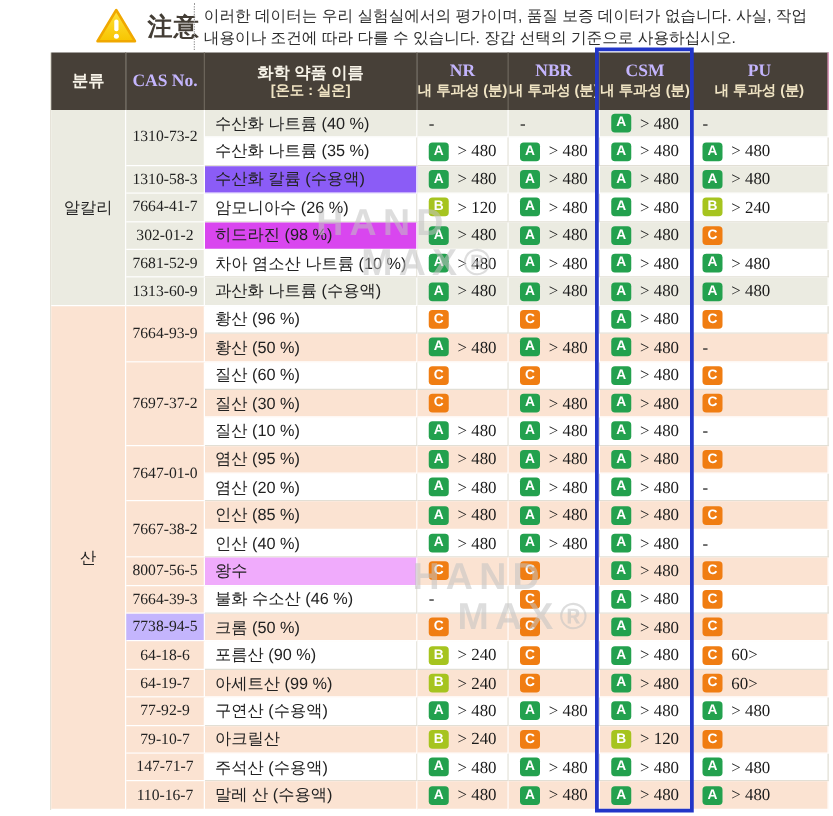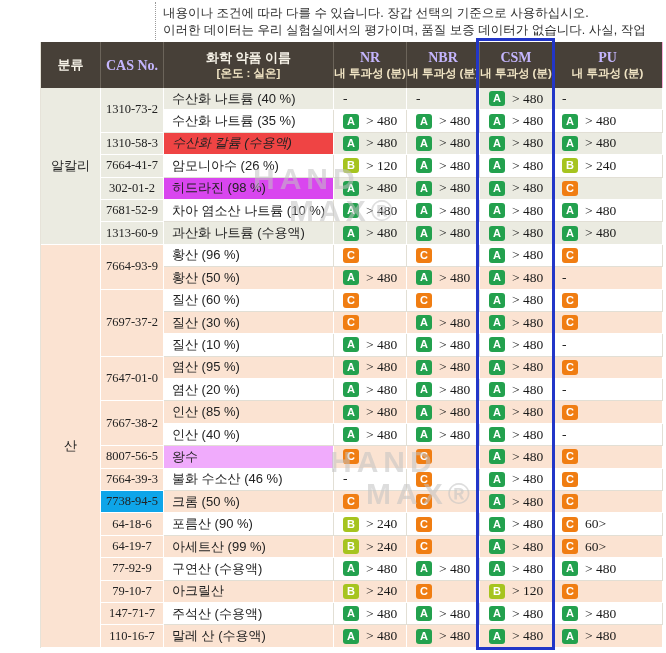--- a/index.html
+++ b/index.html
@@ -52,24 +52,38 @@
   .wm{position:absolute;color:#c3c3c3;opacity:.55;font-weight:bold;
       font-size:30px;letter-spacing:5px;pointer-events:none;line-height:32px;}
   .wm .l2{margin-left:36px;}
   .wm1{left:253px;top:163px;}
   .wm2{left:330px;top:446px;}
 </style>
 </head>
 <body>
 
 <div class="notice">
+  <div class="caution">
+    <svg width="34" height="30" viewBox="0 0 34 30">
+      <defs>
+        <linearGradient id="wg" x1="0" y1="0" x2="0" y2="1">
+          <stop offset="0" stop-color="#ffe23c"></stop>
+          <stop offset="1" stop-color="#f7c400"></stop>
+        </linearGradient>
+      </defs>
+      <path d="M17 2 L32 27 L2 27 Z" fill="url(#wg)" stroke="#f0a800" stroke-width="2" stroke-linejoin="round"></path>
+      <rect x="15.4" y="9.5" width="3.4" height="9.5" rx="1.6" fill="#fff"></rect>
+      <circle cx="17.1" cy="23" r="2" fill="#fff"></circle>
+    </svg>
+    <span class="caution-label">注意</span>
+  </div>
   <div class="notice-divider"></div>
   <div class="notice-text">
+    <div>이러한 데이터는 우리 실험실에서의 평가이며, 품질 보증 데이터가 없습니다. 사실, 작업</div>
     <div>내용이나 조건에 따라 다를 수 있습니다. 장갑 선택의 기준으로 사용하십시오.</div>
-    <div>이러한 데이터는 우리 실험실에서의 평가이며, 품질 보증 데이터가 없습니다. 사실, 작업</div>
   </div>
 </div>
 
 <table class="chem">
   <colgroup>
     <col class="c-cat">
       <col class="c-cas">
       <col class="c-name">
     <col class="c-nr">
       <col class="c-nbr">
@@ -155,21 +169,21 @@
         </td>
         <td>
           <div class="rescell">
             <span class="badge" style="background: rgb(35, 161, 78);">A</span>
             <span class="resval">&gt; 480</span>
           </div>
         </td>
       </tr>
       <tr>
         <td class="cas-cell tint" rowspan="1" style="background: rgb(235, 235, 225);">1310-58-3</td>
-        <td class="name-cell tint" style="background: #ef4444; font-style: italic;">수산화 칼륨 (수용액)</td>
+        <td class="name-cell tint" style="background: #8b5cf6;">수산화 칼륨 (수용액)</td>
         <td class="tint" style="background: rgb(235, 235, 225);">
           <div class="rescell">
             <span class="badge" style="background: rgb(35, 161, 78);">A</span>
             <span class="resval">&gt; 480</span>
           </div>
         </td>
         <td class="tint" style="background: rgb(235, 235, 225);">
           <div class="rescell">
             <span class="badge" style="background: rgb(35, 161, 78);">A</span>
             <span class="resval">&gt; 480</span>
@@ -577,21 +591,21 @@
             <span class="resval">&gt; 480</span>
           </div>
         </td>
         <td>
           <div class="rescell">
             <span class="badge" style="background: rgb(240, 125, 18);">C</span>
           </div>
         </td>
       </tr>
       <tr>
-        <td class="cas-cell tint" rowspan="1" style="background: #0ea5e9;">7738-94-5</td>
+        <td class="cas-cell tint" rowspan="1" style="background: #c4b5fd;">7738-94-5</td>
         <td class="name-cell tint" style="background: rgb(251, 227, 210);">크롬 (50 %)</td>
         <td class="tint" style="background: rgb(251, 227, 210);">
           <div class="rescell">
             <span class="badge" style="background: rgb(240, 125, 18);">C</span>
           </div>
         </td>
         <td class="tint" style="background: rgb(251, 227, 210);">
           <div class="rescell">
             <span class="badge" style="background: rgb(240, 125, 18);">C</span>
           </div>

